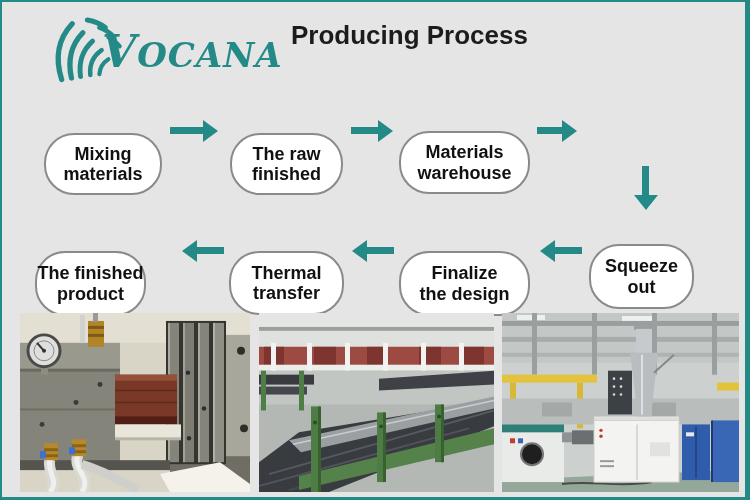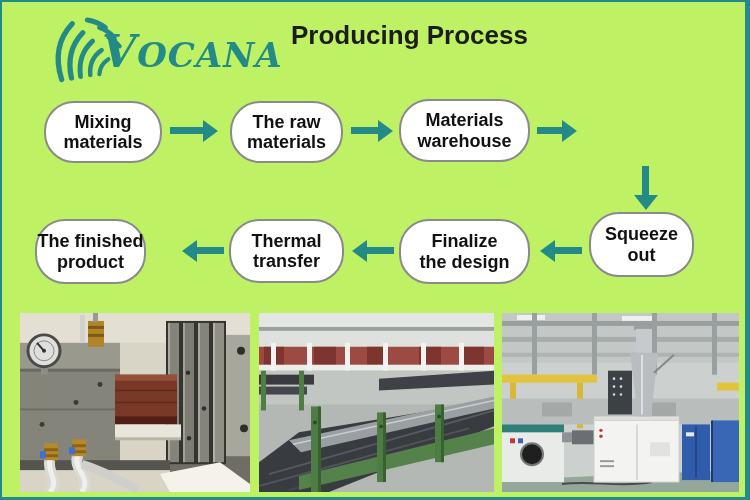--- a/index.html
+++ b/index.html
@@ -3,21 +3,21 @@
 <meta charset="utf-8">
 <style>
   :root{
     --teal:#248a87;
     --box-border:#8a8a8a;
     --ink:#1c1c1c;
   }
   *{box-sizing:border-box;margin:0;padding:0}
   body{background:#ffffff;font-family:"Liberation Sans",sans-serif;}
   .page{
-    position:relative;width:750px;height:500px;background:#bef264;
+    position:relative;width:750px;height:500px;background:#e5e5e5;
     border-style:solid;border-color:var(--teal);
     border-width:2px 5px 3px 2px;overflow:hidden;
   }
   
   .logo-waves{position:absolute;left:28px;top:4px;width:98px;height:92px}
   .brand{
     position:absolute;left:100px;top:24px;
     font-family:"DejaVu Serif","Liberation Serif",serif;
     font-style:italic;font-weight:bold;font-size:34px;color:var(--teal);
     letter-spacing:1px;display:block;
@@ -26,20 +26,21 @@
   .title{
     position:absolute;left:289px;top:18px;
     font-size:26px;font-weight:bold;color:var(--ink);
     letter-spacing:0px;white-space:nowrap;
   }
   
   .step{
     position:absolute;background:#ffffff;border:2px solid var(--box-border);
     border-radius:30px;display:flex;align-items:center;justify-content:center;
     text-align:center;
+    margin-top:32px;
   }
   .step span{
     font-weight:bold;font-size:18px;line-height:1.12;color:#111;
     white-space:pre-line;
   }
   .arrow{position:absolute}
   .arrow-h{height:22px}
   .arrow-h.right::before{
     content:'';position:absolute;left:0;right:13px;top:7px;height:7px;background:var(--teal);
   }
@@ -88,21 +89,21 @@
   <span class="brand">VOCANA</span>
   <h1 class="title">Producing Process</h1>
 
   <div class="step" style="left:42px;top:99px;width:118px;height:62px">
     <span>Mixing
 materials</span>
   </div>
   <div class="arrow arrow-h right" style="left:168px;top:118px;width:48px"></div>
   <div class="step" style="left:228px;top:99px;width:113px;height:62px">
     <span>The raw
-materials</span>
+finished</span>
   </div>
   <div class="arrow arrow-h right" style="left:349px;top:118px;width:42px"></div>
   <div class="step" style="left:397px;top:97px;width:131px;height:63px">
     <span>Materials
 warehouse</span>
   </div>
   <div class="arrow arrow-h right" style="left:535px;top:118px;width:40px"></div>
 
   <div class="arrow arrow-v" style="left:632px;top:164px;height:44px"></div>
 

